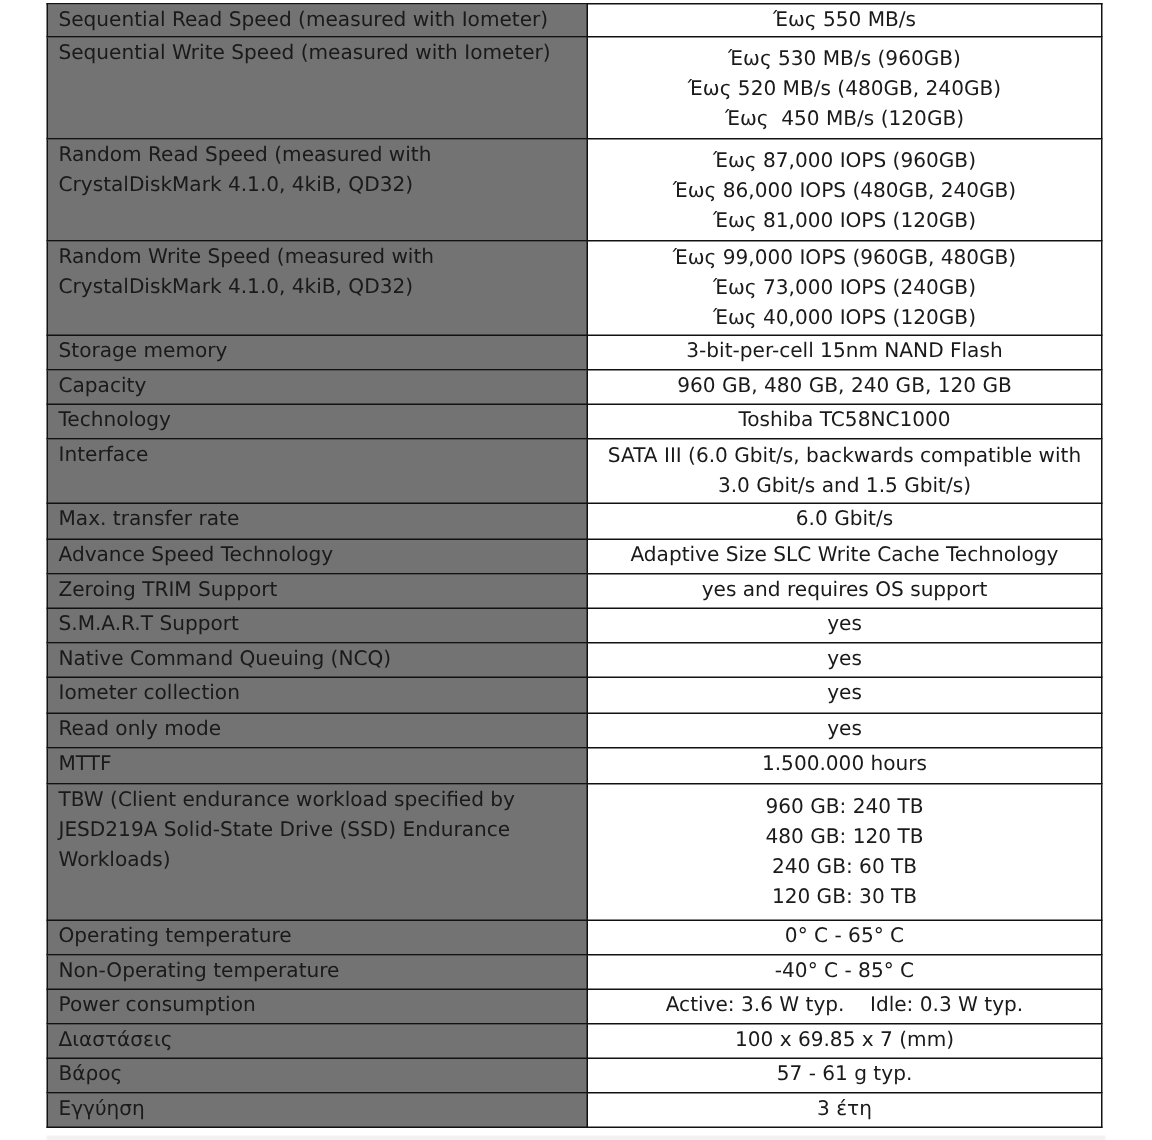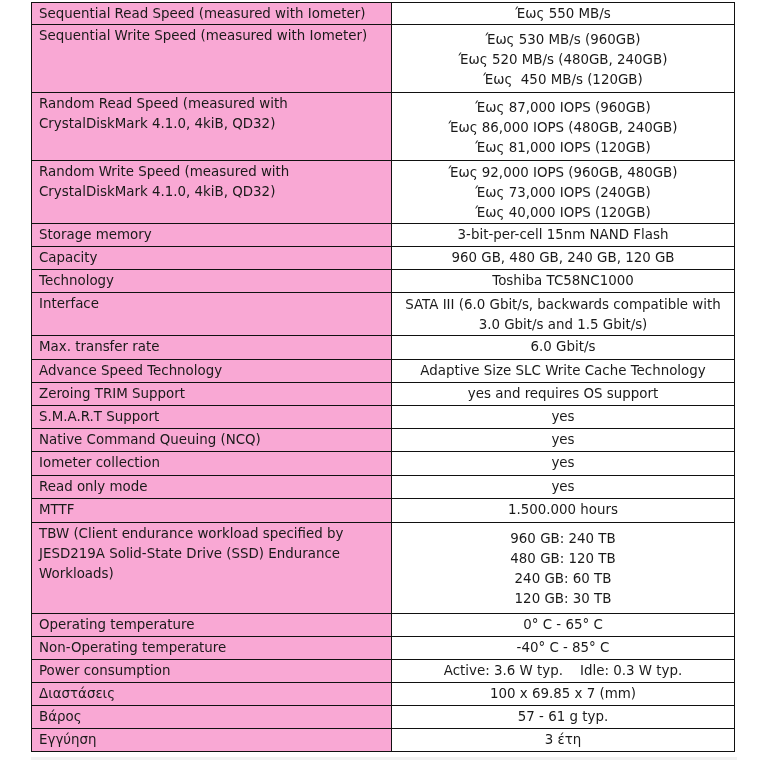--- a/index.html
+++ b/index.html
@@ -2,21 +2,21 @@
 <html><head>
 <meta charset="utf-8">
 <style>
   html, body { margin: 0; padding: 0; background: #ffffff; }
   body { width: 768px; height: 760px; position: relative; overflow: hidden;
          font-family: "DejaVu Sans", "Liberation Sans", sans-serif; color: #1a1a1a; }
   .spec-table { position: absolute; left: 31px; top: 2px; width: 704px;
                 border-collapse: collapse; table-layout: fixed; }
   .spec-table td { border: 1.5px solid #111; padding: 0; vertical-align: top;
                    font-size: 13.4px; line-height: 20px; }
-  .spec-table td.label { width: 352px; background: #f9a8d4; padding-left: 7px; padding-top: 1px; }
+  .spec-table td.label { width: 352px; background: #737373; padding-left: 7px; padding-top: 1px; }
   .spec-table td.value { text-align: center; padding-top: 1px; }
   .spec-table td.value.multi { vertical-align: middle; padding-top: 2px; padding-bottom: 0; }
   .line { display: block; white-space: pre; }
   .bottom-shade { position: absolute; left: 31px; top: 757px; width: 706px; height: 3px; background: #f2f2f2; }
 </style>
 </head>
 <body>
 
 <table class="spec-table">
   <tbody id="spec-body">
@@ -48,21 +48,21 @@
           <span class="line">Έως 86,000 IOPS (480GB, 240GB)</span>
           <span class="line">Έως 81,000 IOPS (120GB)</span>
         </td>
       </tr>
       <tr style="height: 53px;">
         <td class="label">
           <span class="line">Random Write Speed (measured with</span>
           <span class="line">CrystalDiskMark 4.1.0, 4kiB, QD32)</span>
         </td>
         <td class="value multi">
-          <span class="line">Έως 92,000 IOPS (960GB, 480GB)</span>
+          <span class="line">Έως 99,000 IOPS (960GB, 480GB)</span>
           <span class="line">Έως 73,000 IOPS (240GB)</span>
           <span class="line">Έως 40,000 IOPS (120GB)</span>
         </td>
       </tr>
       <tr style="height: 23px;">
         <td class="label">
           <span class="line">Storage memory</span>
         </td>
         <td class="value">
           <span class="line">3-bit-per-cell 15nm NAND Flash</span>

